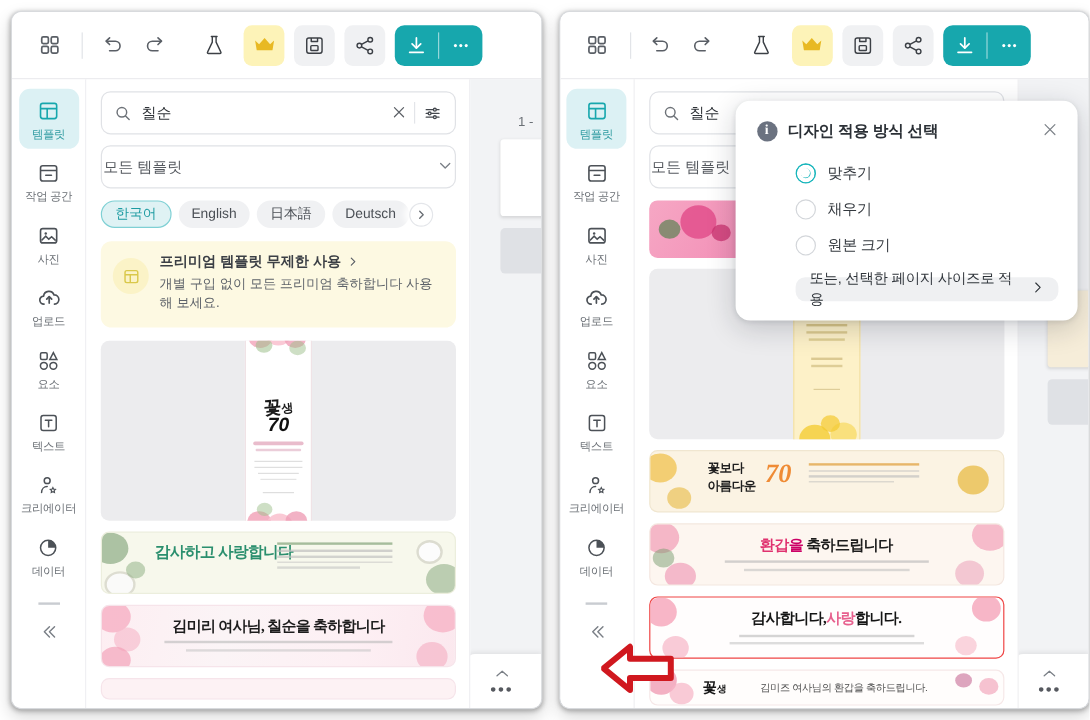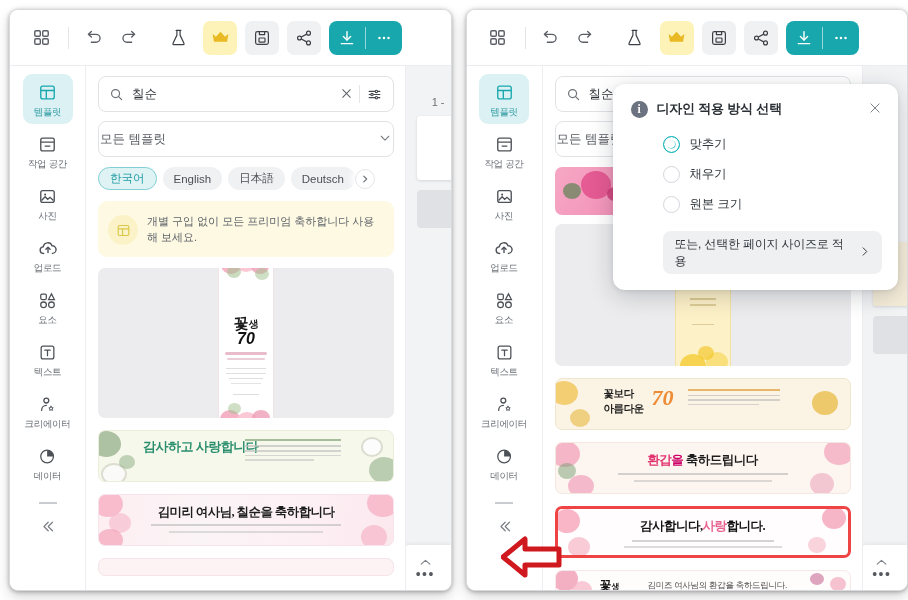--- a/index.html
+++ b/index.html
@@ -45,21 +45,21 @@
     overflow: hidden; margin-left: 8px; height: 34px; align-items: center;
   }
   .dl-group .tb-btn { color: #fff; width: 36px; height: 34px; border-radius: 0; }
   .dl-div { width: 1px; height: 22px; background: rgba(255,255,255,.55); }
 
   
   .pbody { display: flex; height: 525px; }
 
   
   .sidebar {
-    width: 76px; flex: none; background: #fff;
+    width: 62px; flex: none; background: #fff;
     border-right: 1px solid #ededf0;
     padding-top: 8px;
     display: flex; flex-direction: column; align-items: center;
   }
   .side-item {
     width: 50px; padding: 7px 0 5px; margin-bottom: 2px;
     border-radius: 9px; text-align: center; color: #4c5157;
   }
   .side-item.active { background: #dcf1f4; color: #17a7ad; }
   .side-ic { height: 22px; display:flex; align-items:center; justify-content:center; }
@@ -117,21 +117,21 @@
   .promo-t1 { font-size: 11.8px; font-weight: bold; color: #3b3f45; display:flex; align-items:center; gap:5px;}
   .promo-t2 { font-size: 11px; color: #5e636a; line-height: 1.45; margin-top: 3px; }
 
   
   .tlist { margin-top: 11px; }
   .tcard { border-radius: 7px; overflow: hidden; margin-bottom: 9px; position: relative; }
 
   .big-card { background: #ececee; height: 150px; display:flex; align-items:center; justify-content:center;}
   .vert-banner { width: 56px; height: 168px; position: relative; overflow: hidden; }
 
-  .banner { height: 52px; position: relative; overflow: hidden; display:flex; align-items:center;margin-top:12px; }
+  .banner { height: 52px; position: relative; overflow: hidden; display:flex; align-items:center; }
 
   
   .canvaswrap { flex: 1 1 auto; background: #f2f3f5; position: relative; overflow: hidden; }
   .pagelabel { position: absolute; right: 6px; top: 30px; font-size: 11px; color: #6b7076; }
   .pagecard { position: absolute; right: -6px; top: 50px; width: 40px; height: 64px; background: #fff; border-radius: 3px; box-shadow: 0 1px 3px rgba(0,0,0,.12); }
   .pageghost { position: absolute; right: -6px; top: 124px; width: 40px; height: 38px; background: #dfe1e5; border-radius: 4px; }
   .bottombar {
     position: absolute; left: -6px; right: 0; bottom: 0; height: 46px;
     background: #fff; border-top-left-radius: 10px; box-shadow: 0 -1px 4px rgba(0,0,0,.07);
     display: flex; flex-direction: column; align-items: center; justify-content: center; gap: 2px;
@@ -161,21 +161,21 @@
     width: 17px; height: 17px; border-radius: 50%; border: 1.5px solid #d3d6da;
     background: #fff; flex: none; position: relative;
   }
   .radio.on { border-color: #17b5bb; background: #17b5bb; }
   .radio.on::after {
     content: ""; position: absolute; inset: 3.5px; border-radius: 50%; background: #fff;
   }
   .radio.on { box-shadow: inset 0 0 0 3.5px #fff; }
   .radio-lb { font-size: 12.5px; color: #33383e; letter-spacing: -.2px;}
   .altbtn {
-    margin: 12px 0 0 32px; background: #eff0f2; border-radius: 8px; height: 43px;
+    margin: 12px 0 0 32px; background: #eff0f2; border-radius: 8px; height: 20px;
     display: flex; align-items: center; justify-content: center; gap: 12px;
     font-size: 12px; color: #2f343a; padding: 0 12px; letter-spacing: -.2px;
   }
 
   
   .red-arrow { position: absolute; left: 501px; top: 534px; z-index: 40; }
 
   
   .fl { position: absolute; border-radius: 50%; }
 </style>
@@ -417,20 +417,28 @@
 
         <div class="promo">
           <div class="promo-ic">
             <svg width="15" height="15" viewBox="0 0 24 24" fill="none" stroke="currentColor" stroke-width="1.9">
               <rect x="3.5" y="4" width="17" height="16" rx="2.4"></rect>
                 <line x1="3.5" y1="9.5" x2="20.5" y2="9.5"></line>
                 <line x1="10.5" y1="9.5" x2="10.5" y2="20"></line>
             </svg>
           </div>
           <div style="flex:1 1 auto">
+            <div class="promo-t1">
+              <span>프리미엄 템플릿 무제한 사용</span>
+              <span>
+                <svg width="10" height="10" viewBox="0 0 24 24" fill="none" stroke="#5a5f66" stroke-width="2.4" stroke-linecap="round" stroke-linejoin="round">
+                    <polyline points="9,5 16,12 9,19"></polyline>
+                  </svg>
+              </span>
+            </div>
             <div class="promo-t2">개별 구입 없이 모든 프리미엄 축하합니다 사용해 보세요.</div>
           </div>
         </div>
 
         <div class="tlist">
 
           <div class="tcard big-card">
             <div class="vert-banner" style="background:#fff;border:1px solid #f0e3e6;">
 
               <div class="fl" style="left:2px;top:-4px;width:20px;height:18px;background:#f3a9bd;opacity:.85"></div>
@@ -751,21 +759,21 @@
             <div class="fl" style="left:12px;bottom:-4px;width:26px;height:22px;background:#efa0b9;opacity:.7"></div>
             <div class="fl" style="left:2px;top:20px;width:18px;height:16px;background:#7a9b6f;opacity:.5"></div>
             <div class="fl" style="right:-4px;top:-4px;width:30px;height:26px;background:#f3a7bd;opacity:.75"></div>
             <div class="fl" style="right:16px;bottom:-2px;width:24px;height:22px;background:#eeb3c5;opacity:.7"></div>
             <div style="position:absolute;left:0;right:0;top:9px;text-align:center;font-size:12.5px;font-weight:bold;color:#1c1c1c;letter-spacing:-.5px;font-family:'Liberation Serif',serif">
               <span style="color:#e0326f">환갑</span><span style="color:#c06">을</span> 축하드립니다</div>
             <div style="position:absolute;left:62px;right:62px;top:30px;height:1.7px;background:#b5b5b5;opacity:.6"></div>
             <div style="position:absolute;left:78px;right:78px;top:37px;height:1.7px;background:#bdbdbd;opacity:.55"></div>
           </div>
 
-          <div class="tcard banner" style="background:#fffdfd;border:3px solid #ef4444">
+          <div class="tcard banner" style="background:#fffdfd;border:1px solid #ef4444">
             <div class="fl" style="left:-4px;top:0px;width:26px;height:24px;background:#f6a4b9;opacity:.8"></div>
             <div class="fl" style="left:10px;bottom:-2px;width:22px;height:20px;background:#f7b9c9;opacity:.75"></div>
             <div class="fl" style="right:2px;top:-2px;width:24px;height:22px;background:#f49db4;opacity:.75"></div>
             <div class="fl" style="right:22px;bottom:2px;width:18px;height:16px;background:#f8c2cf;opacity:.7"></div>
             <div style="position:absolute;left:0;right:0;top:9px;text-align:center;font-size:12.5px;font-weight:bold;color:#141414;letter-spacing:-.5px;font-family:'Liberation Serif',serif">
               감사합니다,<span style="color:#e7608e">사랑</span>합니다.</div>
             <div style="position:absolute;left:74px;right:74px;top:31px;height:1.6px;background:#b9b9b9;opacity:.6"></div>
             <div style="position:absolute;left:66px;right:66px;top:37px;height:1.6px;background:#c1c1c1;opacity:.55"></div>
           </div>
 

